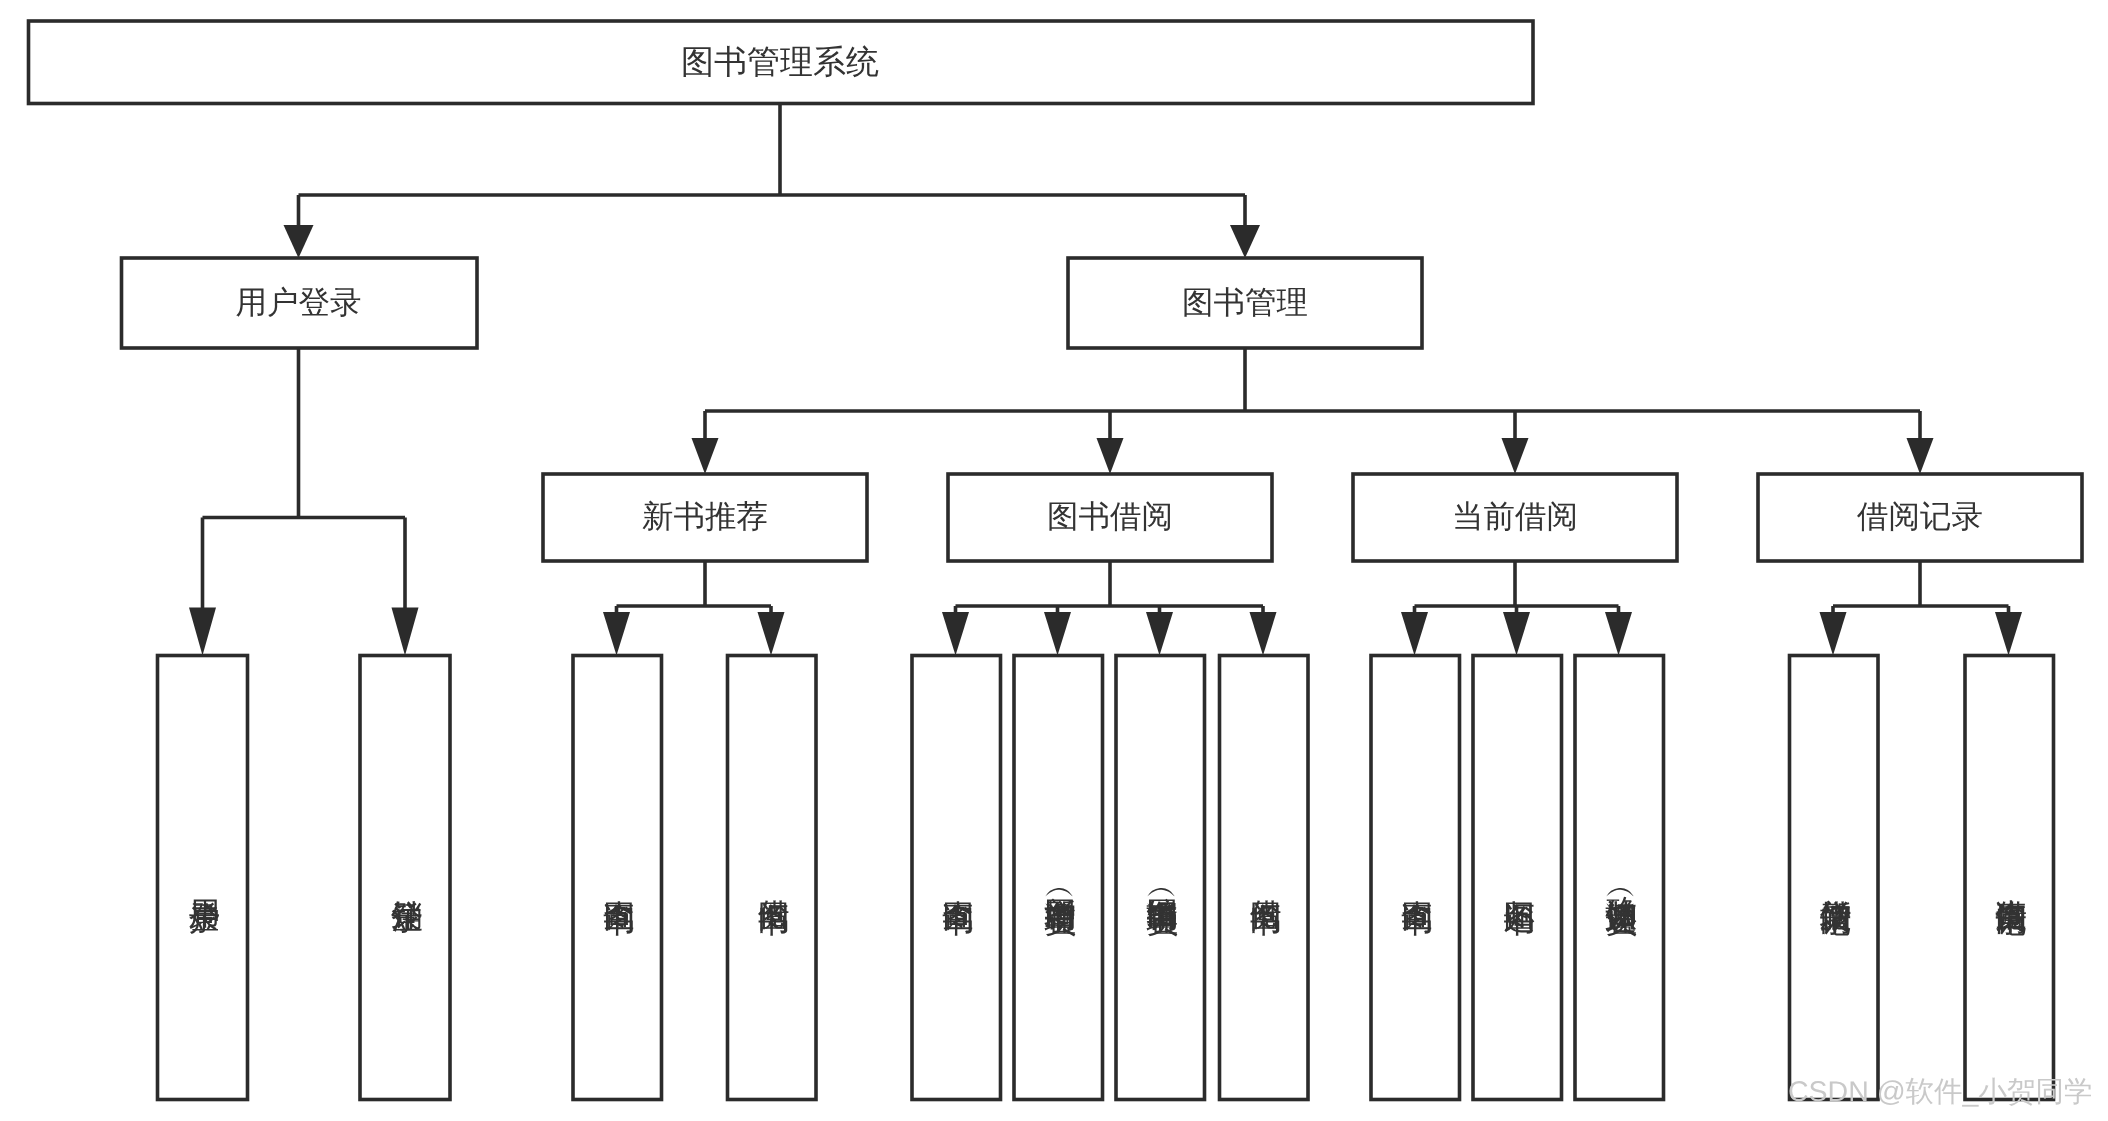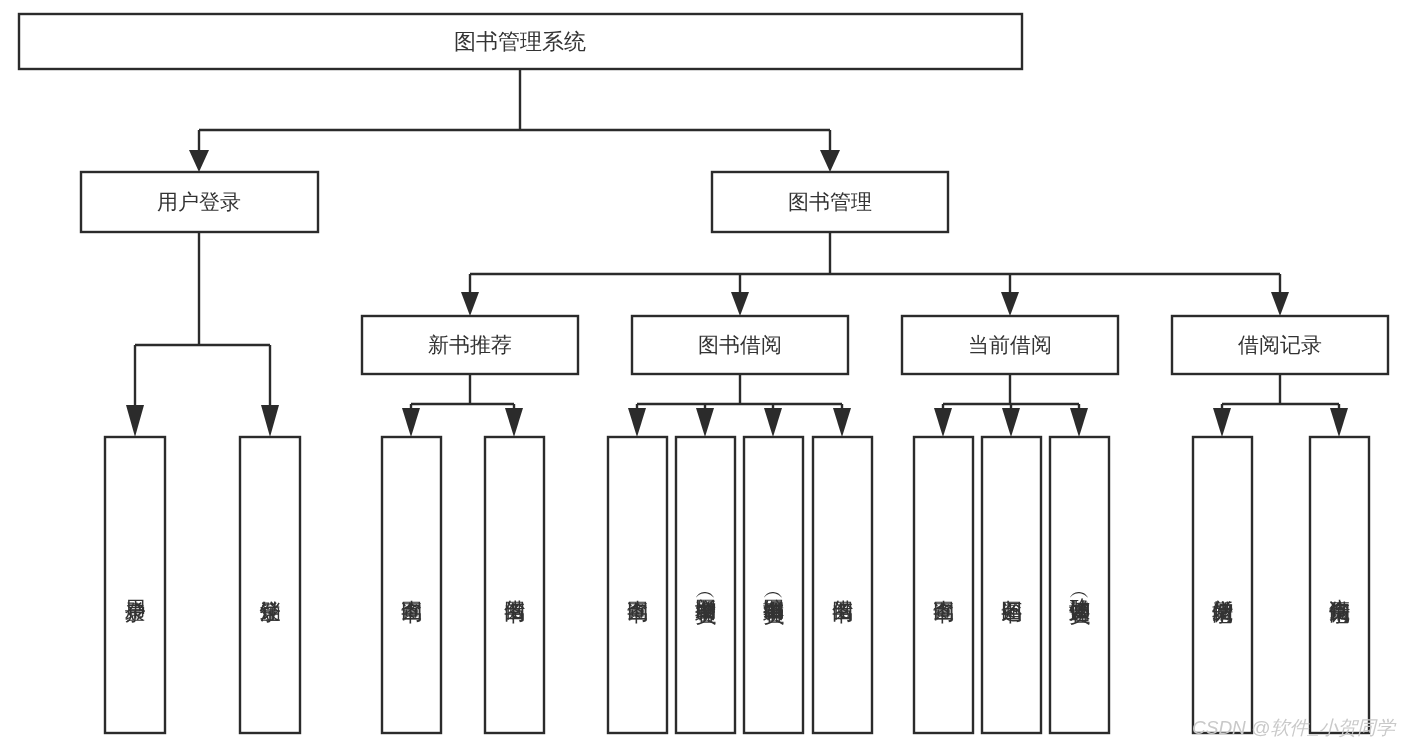--- a/index.html
+++ b/index.html
@@ -70,21 +70,20 @@
     letter-spacing: 1px;
     white-space: nowrap;
     pointer-events: none;
   }
   .watermark {
     position: absolute;
     font-family: "Liberation Sans", "DejaVu Sans", sans-serif;
     font-size: 19px;
     color: #c9c9c9;
     white-space: nowrap;
-    font-style: italic;
   }
 </style>
 </head>
 <body>
 
 <div id="diagram-root">
 
   <svg id="flow" viewBox="0 0 1405 747">
 
     <g>

